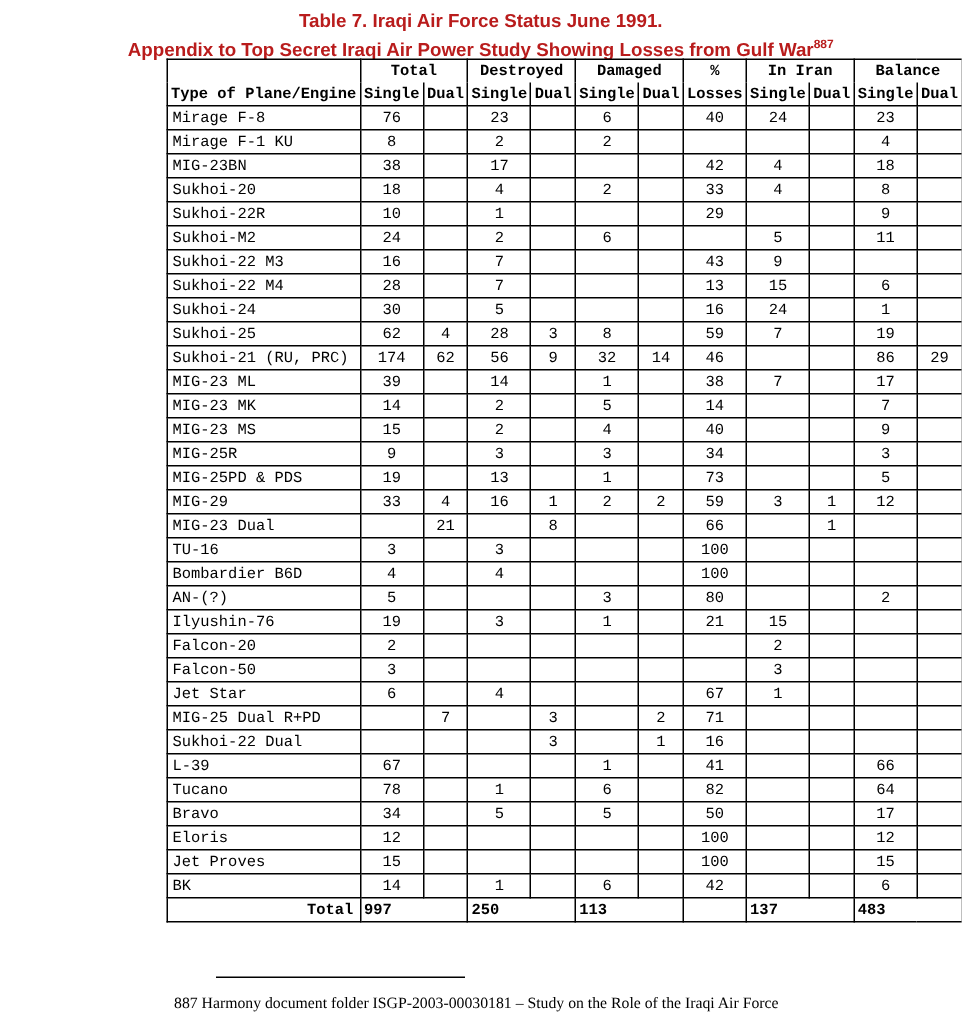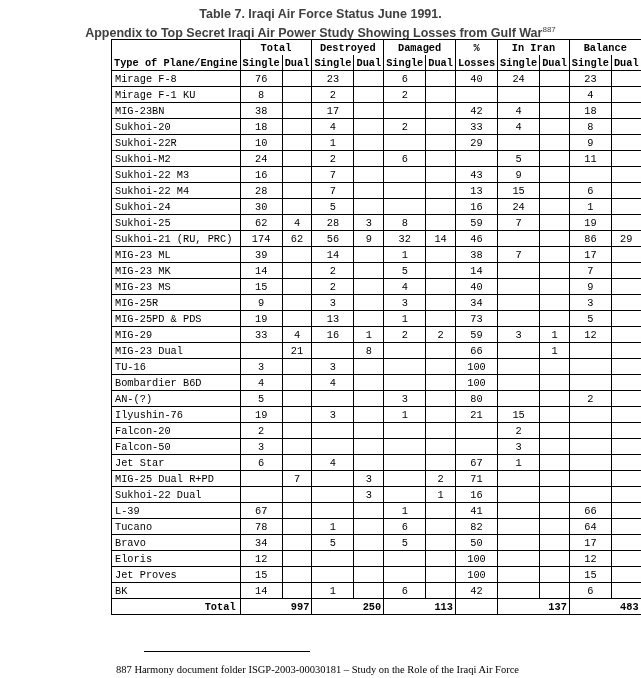--- a/index.html
+++ b/index.html
@@ -1,39 +1,39 @@
 <!DOCTYPE html>
 <html><head>
   <meta charset="utf-8">
   <style>
     html, body { margin: 0; padding: 0; background: #ffffff; }
     body { width: 641px; height: 678px; position: relative; overflow: hidden; }
     .title {
       position: absolute; left: 0; width: 641px; top: 7px;
       text-align: center; font-family: "Liberation Sans", sans-serif;
-      font-weight: bold; font-size: 12.5px; color: #404040; line-height: 15px;
+      font-weight: bold; font-size: 12.5px; color: #b91c1c; line-height: 15px;
     }
-    .title sup { font-size: 8px; font-weight: normal; vertical-align: 5px; }
+    .title sup { font-size: 8px; font-weight: bold; vertical-align: 5px; }
     table.data {
       position: absolute; left: 111px; top: 39px;
       border-collapse: collapse; table-layout: fixed;
       font-family: Liberation Mono, monospace; font-size: 10.3px; color: #000;
     }
     table.data td, table.data th {
       border: 1px solid #000; padding: 0 2px; height: 15px; line-height: 14px;
       white-space: nowrap; overflow: hidden;
     }
     table.data th { font-weight: bold; text-align: center; }
     table.data thead tr.group th { border-bottom: none; height: 15px; }
     table.data thead tr.sub th { border-top: none; height: 15px; margin-top: 29px; }
     table.data thead tr.group th.blank { border-bottom: none; }
     table.data thead tr.sub th.label { text-align: left; border-top: none; }
     table.data td.num { text-align: center; }
     table.data td.name { text-align: left; padding-left: 3px; }
-    table.data tr.total td { font-weight: bold; text-align: right; height: 15px; }
+    table.data tr.total td { font-weight: bold; text-align: left; height: 15px; }
     table.data tr.total td.total-label { text-align: right; padding-right: 4px; }
     .footnote-rule {
       position: absolute; left: 144px; top: 651px; width: 166px; height: 1px; background: #000;
     }
     .footnote {
       position: absolute; left: 116px; top: 664px;
       font-family: "Liberation Serif", serif; font-size: 10.5px; color: #000; white-space: nowrap;
     }
   </style>
 </head>

